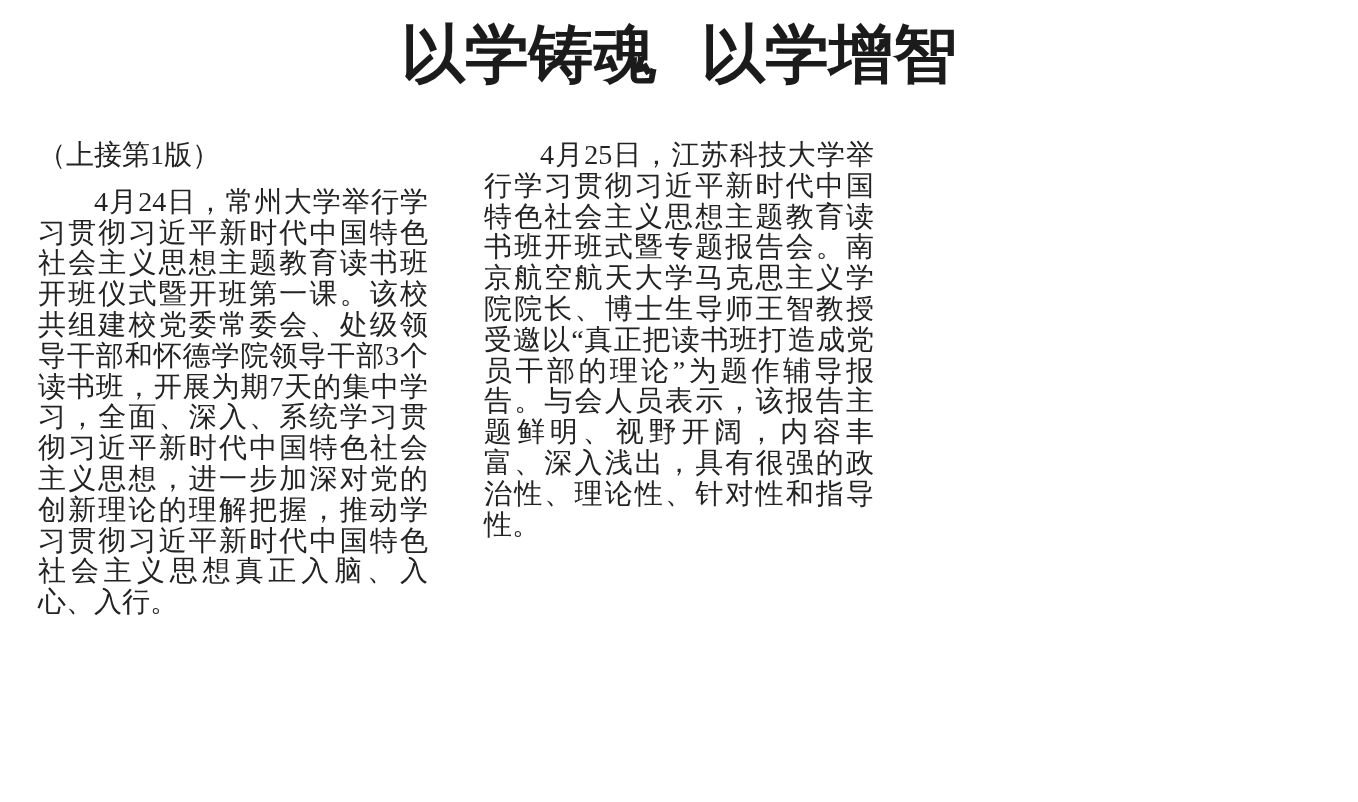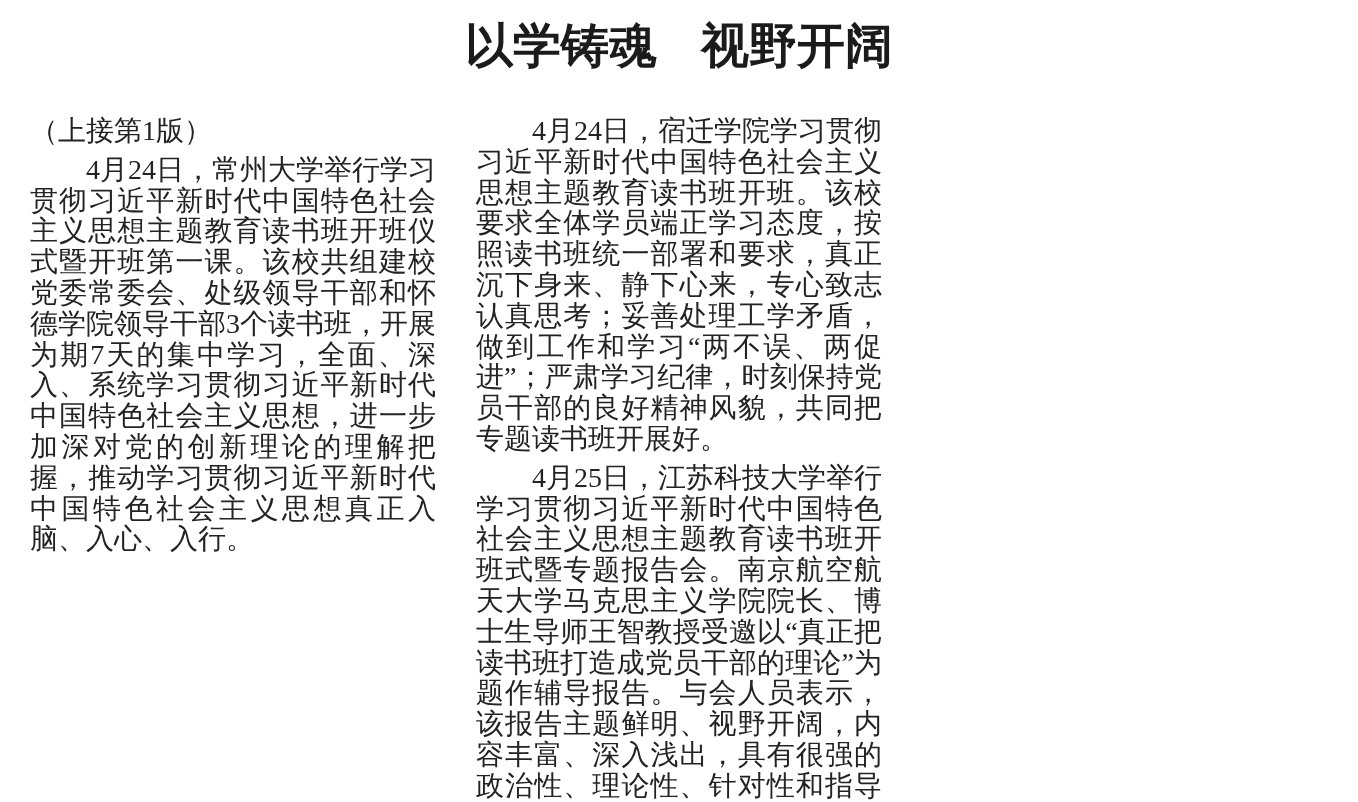--- a/index.html
+++ b/index.html
@@ -16,66 +16,65 @@
     padding: 16px 22px 0 22px;
     overflow: hidden;
   }
   .headline {
     margin: 6px 0 0 0;
     display: flex;
     justify-content: center;
     gap: 44px;
     font-family: "Liberation Sans", "DejaVu Sans", sans-serif;
     font-weight: 700;
-    font-size: 48px;
+    font-size: 64px;
     line-height: 1.0;
     color: #1b1b1b;
     white-space: nowrap;
   }
   .columns {
     margin-top: 38px;
     display: grid;
     grid-template-columns: repeat(3, 1fr);
     column-gap: 24px;
     font-family: "Liberation Serif", "DejaVu Serif", serif;
     font-size: 28px;
     line-height: 30.8px;
     color: #232323;
     text-align: justify;
   }
   .column {
     overflow: hidden;
   }
   .column p {
-    margin: 8px;
+    margin: 16px;
     padding: 0;
   }
   .column p.indent {
     text-indent: 2em;
   }
 </style>
 </head>
 <body>
 
 <div class="page">
 
   <h1 class="headline">
     <span>以学铸魂</span>
-    <span>视野开阔</span>
+    <span>以学增智</span>
   </h1>
 
   <div class="columns">
 
     <div class="column">
       <p>（上接第1版）</p>
       <p class="indent">4月24日，常州大学举行学习贯彻习近平新时代中国特色社会主义思想主题教育读书班开班仪式暨开班第一课。该校共组建校党委常委会、处级领导干部和怀德学院领导干部3个读书班，开展为期7天的集中学习，全面、深入、系统学习贯彻习近平新时代中国特色社会主义思想，进一步加深对党的创新理论的理解把握，推动学习贯彻习近平新时代中国特色社会主义思想真正入脑、入心、入行。</p>
     </div>
 
     <div class="column">
-      <p class="indent">4月24日，宿迁学院学习贯彻习近平新时代中国特色社会主义思想主题教育读书班开班。该校要求全体学员端正学习态度，按照读书班统一部署和要求，真正沉下身来、静下心来，专心致志认真思考；妥善处理工学矛盾，做到工作和学习“两不误、两促进”；严肃学习纪律，时刻保持党员干部的良好精神风貌，共同把专题读书班开展好。</p>
       <p class="indent">4月25日，江苏科技大学举行学习贯彻习近平新时代中国特色社会主义思想主题教育读书班开班式暨专题报告会。南京航空航天大学马克思主义学院院长、博士生导师王智教授受邀以“真正把读书班打造成党员干部的理论”为题作辅导报告。与会人员表示，该报告主题鲜明、视野开阔，内容丰富、深入浅出，具有很强的政治性、理论性、针对性和指导性。</p>
 
     </div>
 
     <div class="column">
     </div>
 
   </div>
 
 </div>

